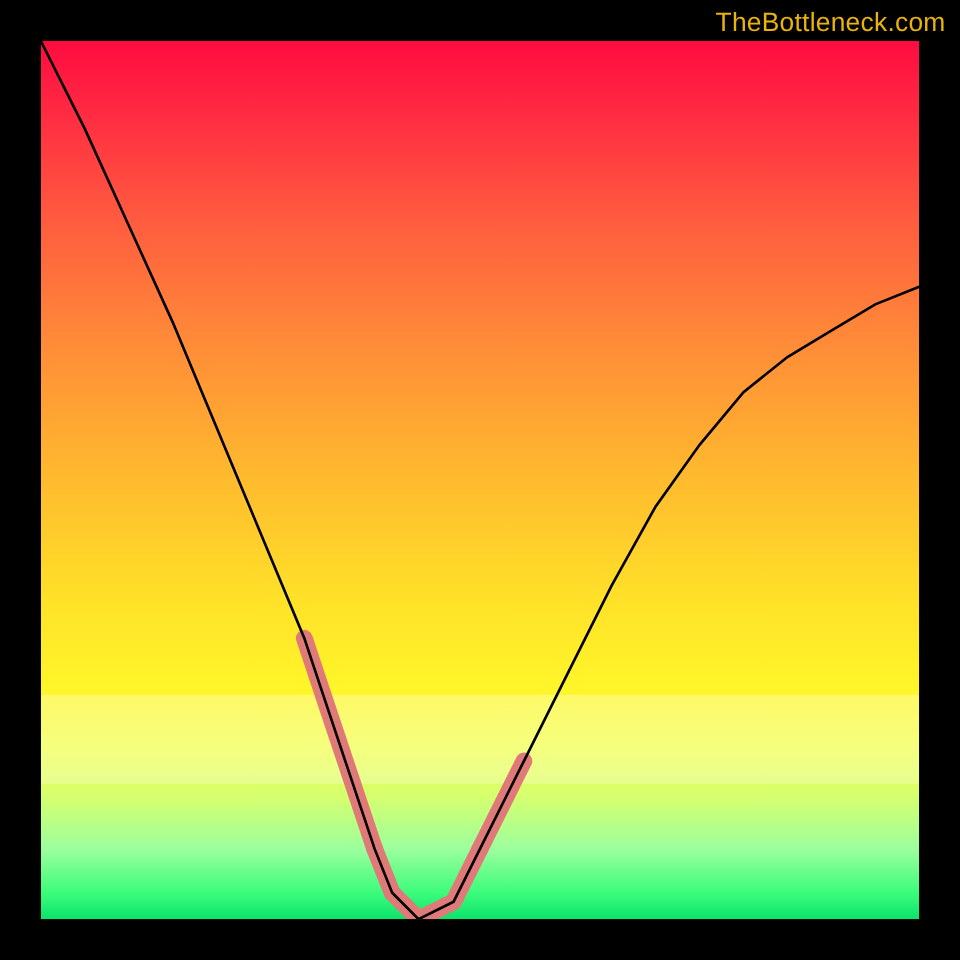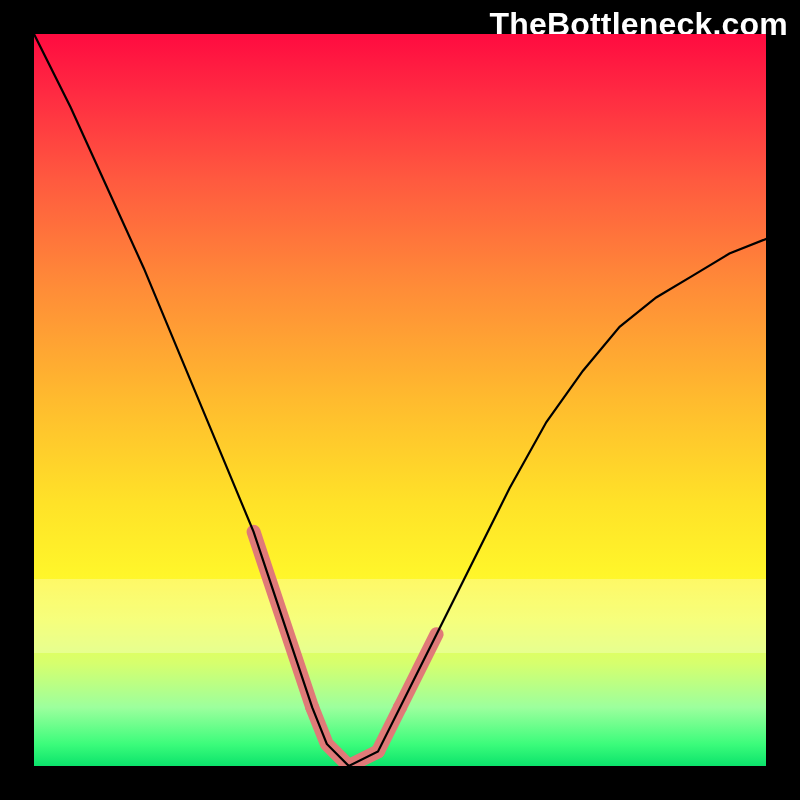--- a/index.html
+++ b/index.html
@@ -16,23 +16,23 @@
     top: 0;
     left: 0;
     width: 800px;
     height: 800px;
     background: #000;
   }
   .watermark {
     position: absolute;
     top: 6px;
     right: 12px;
-    color: #ffffff;
-    font-size: 32px;
-    font-weight: 700;
+    color: #eab308;
+    font-size: 22px;
+    font-weight: 400;
     letter-spacing: 0.2px;
   }
   .plot {
     position: absolute;
     top: 34px;
     left: 34px;
     width: 732px;
     height: 732px;
     overflow: hidden;
   }

